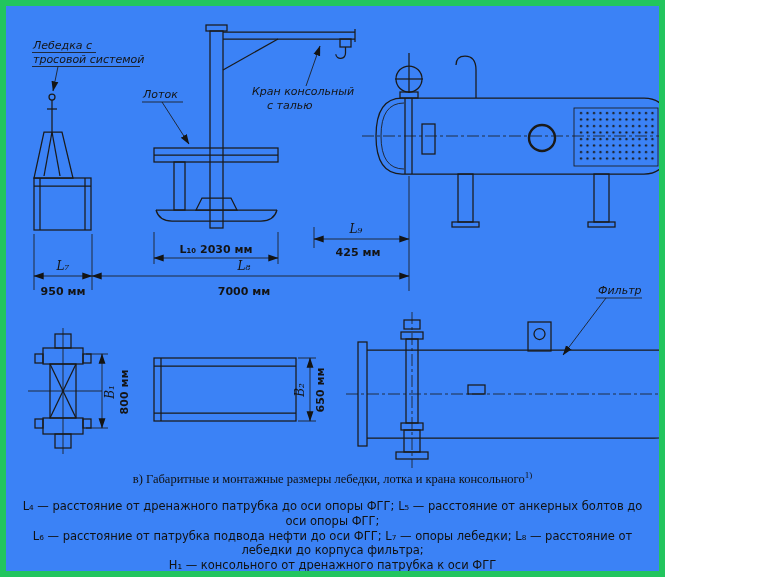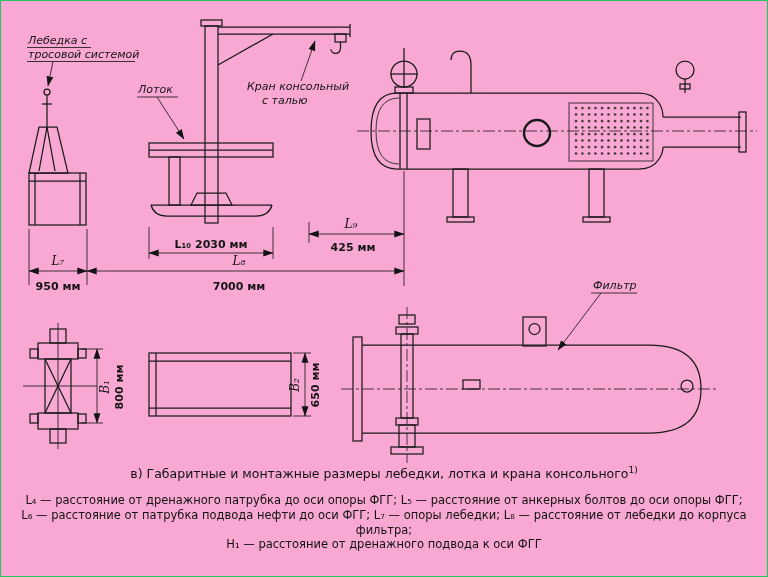--- a/index.html
+++ b/index.html
@@ -1,38 +1,39 @@
 <!DOCTYPE html>
 <html><head>
 <meta charset="utf-8">
 <style>
   html, body { margin: 0; padding: 0; background: #ffffff; }
   .page {
     position: relative;
-    width: 768px; height: 577px;
-    background: #f9a8d4;
+    width: 665px; height: 577px;
+    background: #3b82f6;
     box-sizing: border-box;
-    border: 1px solid #22c55e;
+    border: 6px solid #22c55e;
     font-family: "DejaVu Sans", sans-serif;
     color: #141414;
     overflow: hidden;
   }
   svg { display: block; }
   svg .stroked { stroke: #1a1a1a; fill: none; stroke-width: 1.25; stroke-linecap: butt; }
   svg .thin { stroke-width: 0.85; }
   svg .cl { stroke-width: 0.8; stroke-dasharray: 12 3 3 3; }
   svg text { stroke: none; fill: #141414; font-family: "DejaVu Sans", sans-serif; }
   svg .lbl { font-style: italic; font-size: 11px; }
   svg .dimletter { font-style: italic; font-size: 12px; font-family: "DejaVu Serif", serif; }
   svg .dimval { font-size: 11px; font-weight: bold; }
   .caption {
     text-align: center;
     font-size: 12.5px;
     margin-top: 2px;
     color: #111;
+    font-family: Liberation Serif, serif;
   }
   .caption sup { font-size: 9px; }
   .legend {
     margin-top: 12px;
     text-align: center;
     font-size: 11.5px;
     line-height: 1.28;
     color: #111;
   }
   .legend p { margin: 0 8px; }
@@ -231,16 +232,16 @@
     </g>
   </svg>
 
   <div class="caption">
     <span>в) Габаритные и монтажные размеры лебедки, лотка и крана консольного</span><sup>1)</sup>
   </div>
 
   <div class="legend">
     <p>L₄ — расстояние от дренажного патрубка до оси опоры ФГГ; L₅ — расстояние от анкерных болтов до оси опоры ФГГ;</p>
     <p>L₆ — расстояние от патрубка подвода нефти до оси ФГГ; L₇ — опоры лебедки; L₈ — расстояние от лебедки до корпуса фильтра;</p>
-    <p>H₁ — расстояние от дренажного подвода к оси ФГГ</p>
+    <p>H₁ — консольного от дренажного патрубка к оси ФГГ</p>
   </div>
 
 </div>
 
 </body></html>

